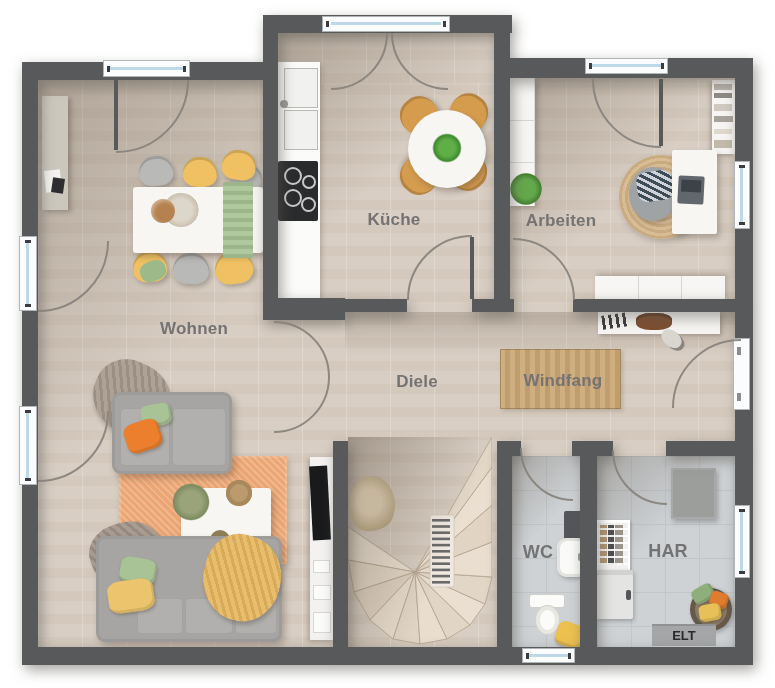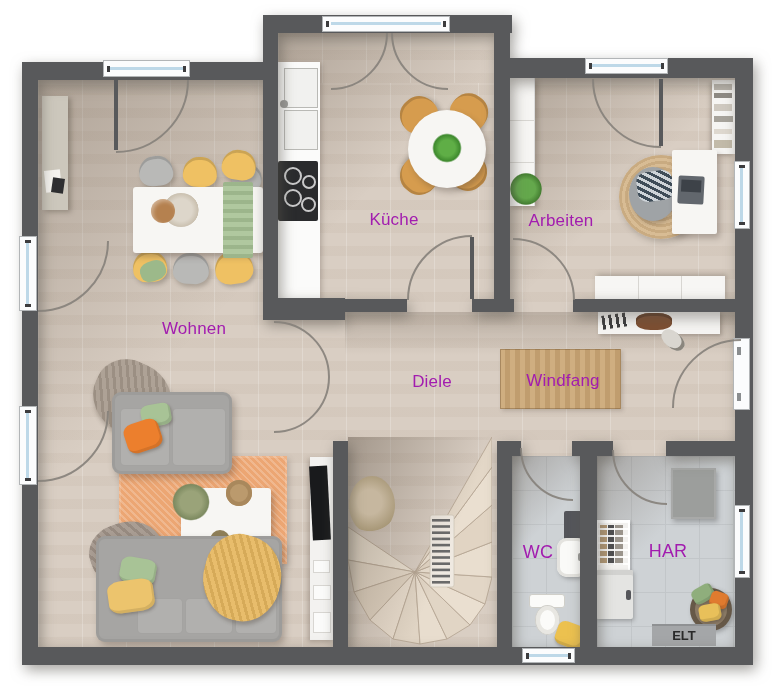--- a/index.html
+++ b/index.html
@@ -42,22 +42,22 @@
   .plant{border-radius:50%;}
   .rug-orange{background:var(--rug-orange,#eca673);
               background-image:repeating-linear-gradient(45deg, rgba(255,255,255,.20) 0 2px, rgba(0,0,0,0) 2px 5px);
               box-shadow:2px 3px 6px rgba(70,60,50,.25), inset 0 0 0 2px rgba(255,255,255,.14);}
   .rug-jute{border-radius:50%;
             background:repeating-radial-gradient(circle at 50% 50%, #d8bc94 0 3px, #c9ab81 3px 6px);
             box-shadow:2px 3px 6px rgba(70,60,50,.28);}
   .mat-jute{background:repeating-linear-gradient(90deg,#cfae80 0 5px,#c09d6e 5px 10px);
             box-shadow:inset 0 0 0 1px rgba(110,80,45,.4), 2px 2px 4px rgba(70,60,50,.2);}
   
-  .room-label{position:absolute;transform:translate(-50%,-50%);font-weight:normal;font-size:17px;
-              color:#a21caf;white-space:nowrap;letter-spacing:.2px;}
+  .room-label{position:absolute;transform:translate(-50%,-50%);font-weight:bold;font-size:17px;
+              color:#737373;white-space:nowrap;letter-spacing:.2px;}
   #walls-layer{filter:drop-shadow(3px 5px 7px rgba(90,85,78,.55));}
   svg.overlay{position:absolute;left:0;top:0;pointer-events:none;}
 </style>
 </head>
 <body>
 
 <div id="plan">
 
   <div class="abs wood" style="left:38px;top:78px;width:697px;height:569px;"></div>
   <div class="abs wood" style="left:278px;top:33px;width:216px;height:50px;"></div>
@@ -318,18 +318,18 @@
     <g stroke="#58595b" stroke-width="4">
       <line x1="116" y1="79" x2="116" y2="150"></line>
       <line x1="472" y1="237" x2="472" y2="299"></line>
       <line x1="661" y1="79" x2="661" y2="146"></line>
     </g>
   </svg>
 
   <span class="room-label" style="left:194px;top:329px;">Wohnen</span>
   <span class="room-label" style="left:394px;top:220px;">Küche</span>
   <span class="room-label" style="left:561px;top:221px;">Arbeiten</span>
-  <span class="room-label" style="left:432px;top:382px;">Diele</span>
+  <span class="room-label" style="left:417px;top:382px;">Diele</span>
   <span class="room-label" style="left:563px;top:381px;">Windfang</span>
   <span class="room-label" style="left:538px;top:552px;font-size:18px;">WC</span>
   <span class="room-label" style="left:668px;top:551px;font-size:18px;">HAR</span>
 
 </div>
 
 </body></html>

